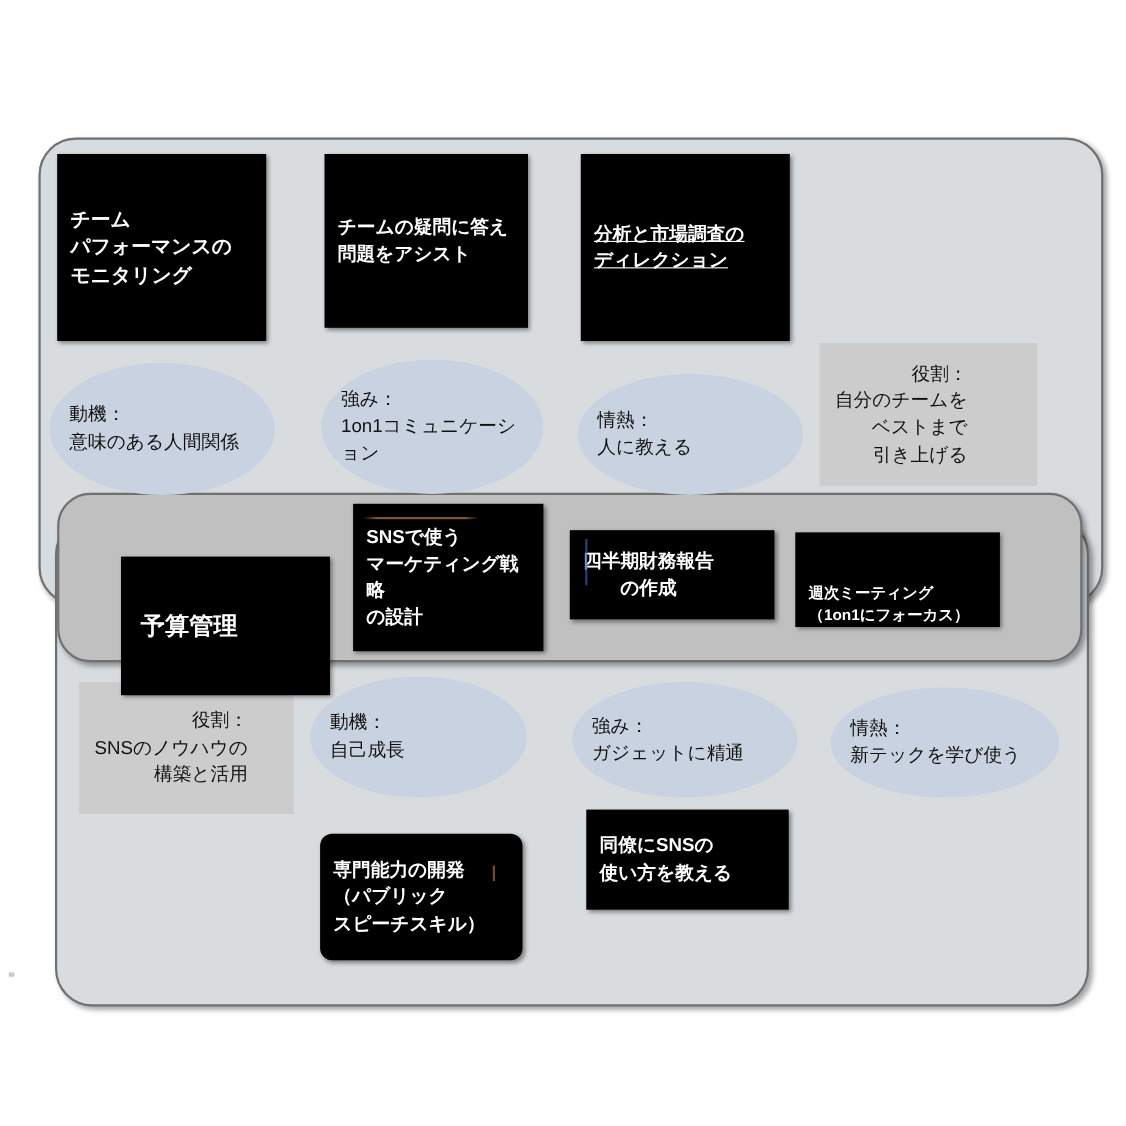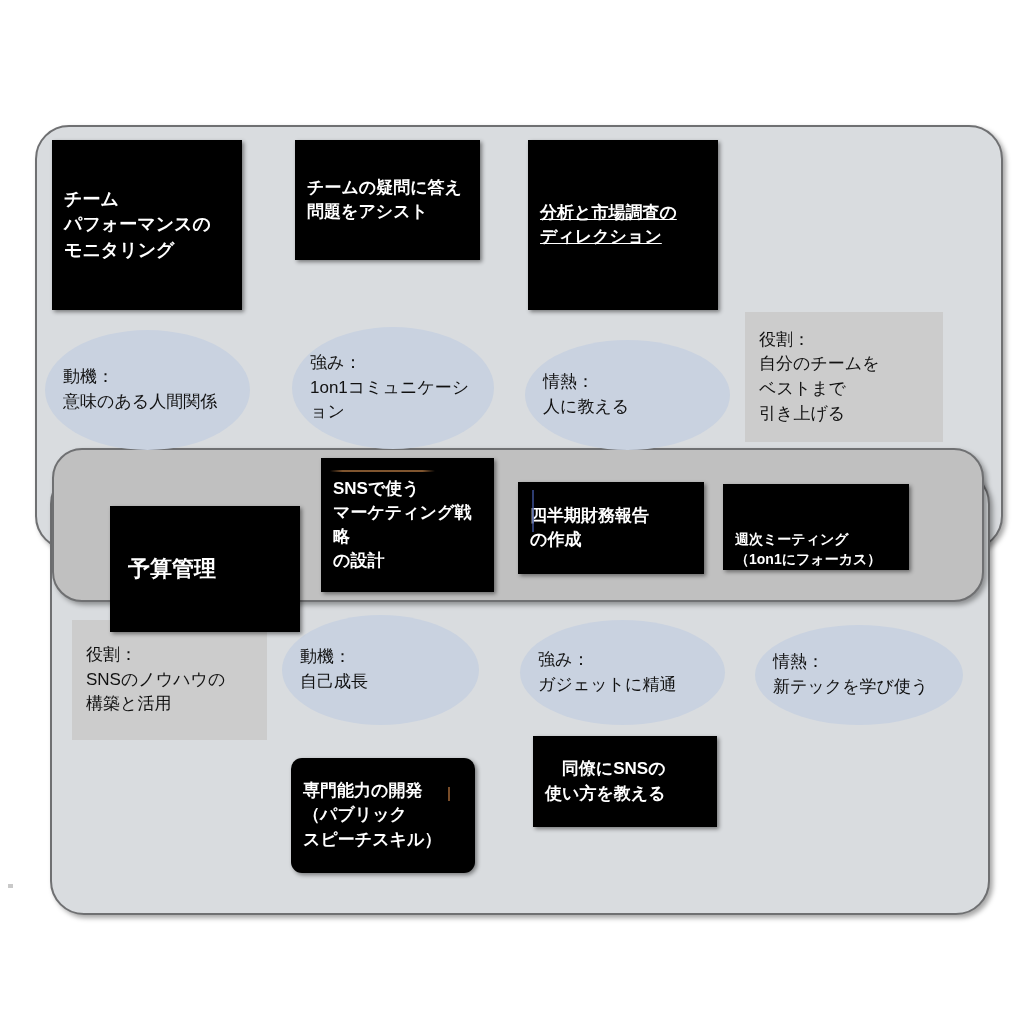--- a/index.html
+++ b/index.html
@@ -87,55 +87,56 @@
   }
 
   .gray-box {
     position: absolute;
     box-sizing: border-box;
     background: #cccccc;
     display: flex;
     align-items: center;
     color: #111111;
     z-index: 4;
+    text-align: right;
   }
   .gray-box .txt {
     padding: 0 14px;
     white-space: pre-line;
     font-size: 17px;
     line-height: 1.45;
   }
 
   
   #box-t1 { left: 52px;  top: 140px; width: 190px; height: 170px; }
   #box-t1 .txt { font-size: 18px; }
-  #box-t2 { left: 295px; top: 140px; width: 185px; height: 120px; }
+  #box-t2 { left: 295px; top: 140px; width: 185px; height: 158px; }
   #box-t3 { left: 528px; top: 140px; width: 190px; height: 170px; text-decoration: underline; }
 
   
   #ell-t1 { left: 45px;  top: 330px; width: 205px; height: 120px; }
   #ell-t2 { left: 292px; top: 327px; width: 202px; height: 122px; }
   #ell-t3 { left: 525px; top: 340px; width: 205px; height: 110px; }
   #gray-t1 { left: 745px; top: 312px; width: 198px; height: 130px; }
 
   
   #box-m1 { left: 110px; top: 462px; width: 190px; height: 126px; z-index: 6; margin-top: 44px; }
   #box-m1 .txt { font-size: 22px; font-weight: 700; padding-left: 18px; }
   #box-m2 { left: 321px; top: 458px; width: 173px; height: 134px; z-index: 6; align-items: center; }
-  #box-m3 { left: 518px; top: 482px; width: 186px; height: 92px;  z-index: 6; }
+  #box-m3 { left: 518px; top: 482px; width: 186px; height: 81px;  z-index: 6; text-align: center; }
   #box-m4 { left: 723px; top: 484px; width: 186px; height: 86px;  z-index: 6; align-items: flex-end; }
   #box-m4 .txt { font-size: 14px; }
 
   
   #gray-b1 { left: 72px;  top: 620px; width: 195px; height: 120px; }
   #ell-b1  { left: 282px; top: 615px; width: 197px; height: 110px; }
   #ell-b2  { left: 520px; top: 620px; width: 205px; height: 105px; }
   #ell-b3  { left: 755px; top: 625px; width: 208px; height: 100px; }
   #box-b1  { left: 291px; top: 758px; width: 184px; height: 115px; border-radius: 11px; }
-  #box-b2  { left: 533px; top: 736px; width: 184px; height: 91px; text-align: right;  }
+  #box-b2  { left: 533px; top: 736px; width: 184px; height: 91px;  }
 
   
   .artifact-line {
     position: absolute;
     z-index: 7;
     height: 2px;
     background: linear-gradient(90deg,
        rgba(120,80,40,0) 0%, rgba(150,100,55,0.85) 12%,
        rgba(150,100,55,0.85) 88%, rgba(120,80,40,0) 100%);
   }

